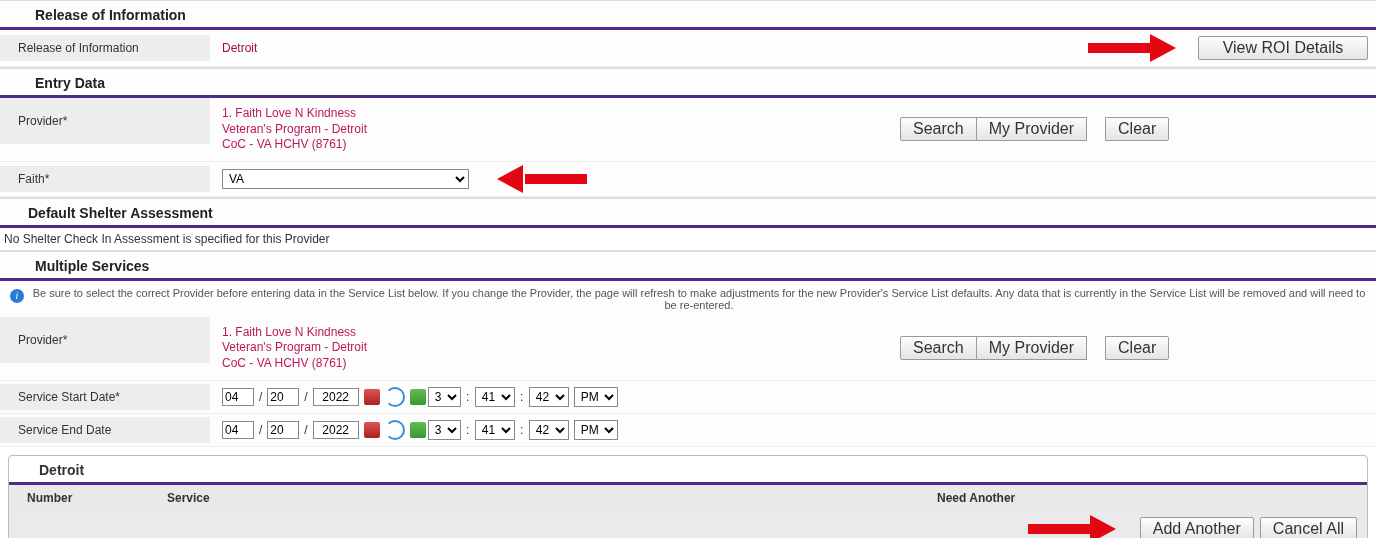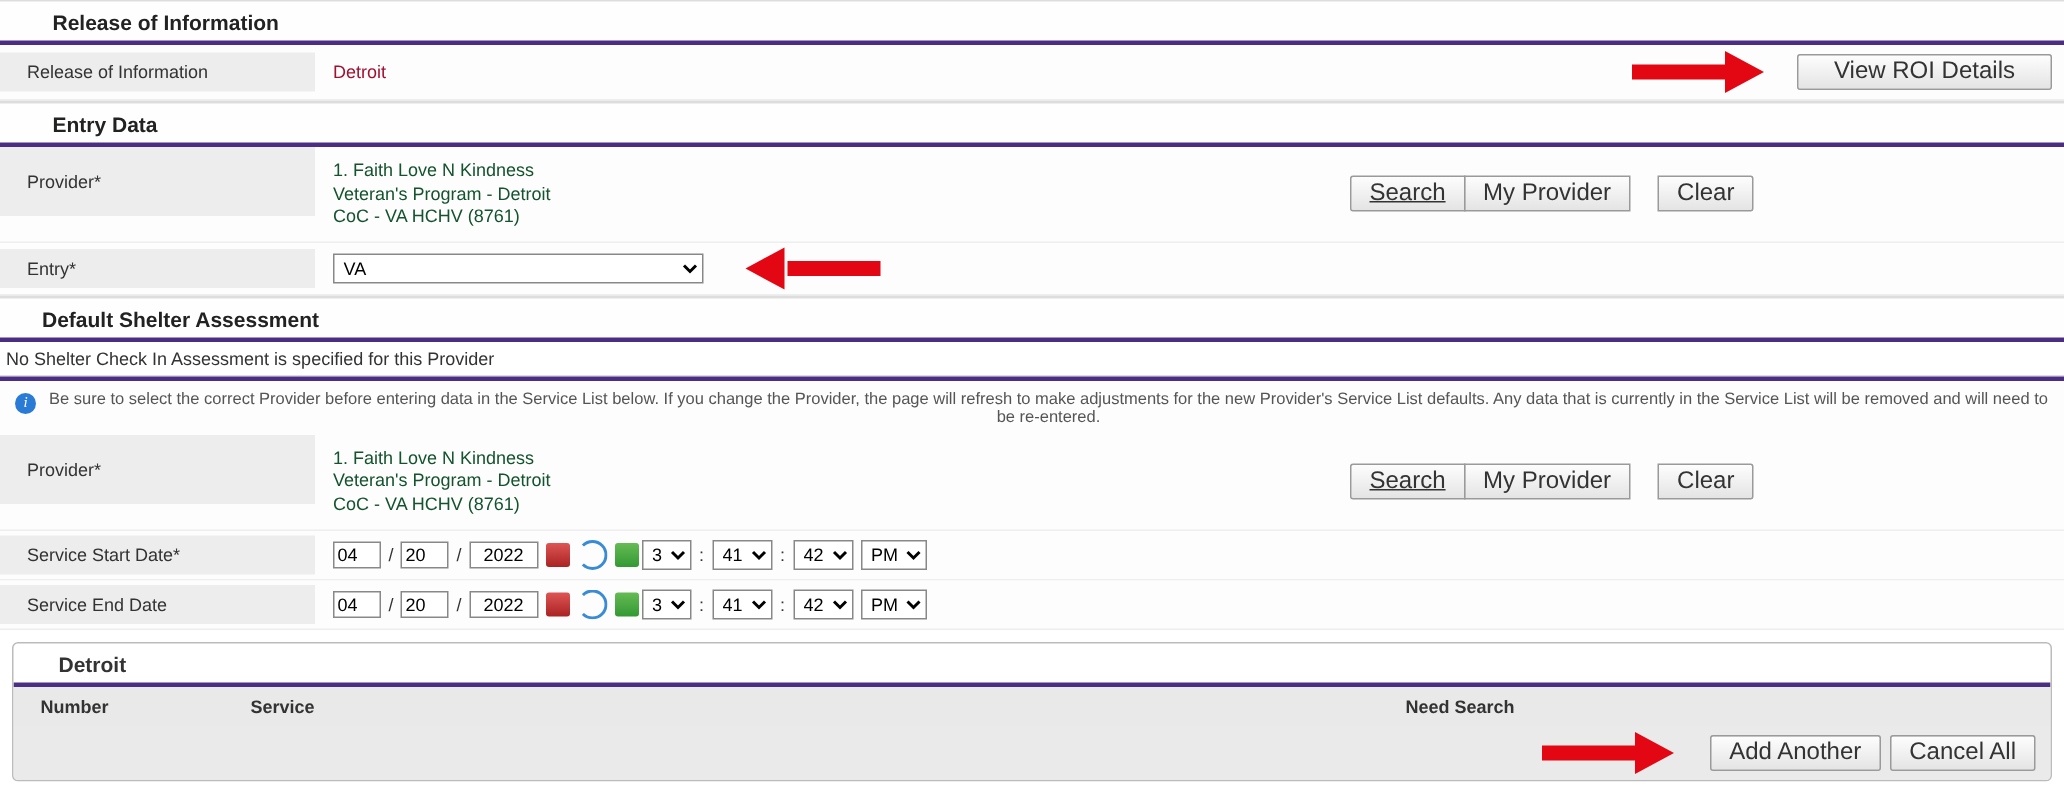--- a/index.html
+++ b/index.html
@@ -12,24 +12,24 @@
 .btn{background:linear-gradient(#fdfdfd,#e4e4e4);border:1px solid #9a9a9a;border-radius:2px;padding:2px 12px;font-family:inherit;font-size:16px;color:#333;cursor:pointer;min-width:60px;}
 .btn.wide{min-width:170px;}
 select,input[type=text]{font-family:inherit;font-size:12px;border:1px solid #888;background:#fff;padding:1px 2px;}
 .type-select{width:247px;}
 .date-part{width:26px;text-align:left;}
 .date-year{width:40px;text-align:center;}
 .date-sep{margin:0 3px;}
 .icn{display:inline-block;width:16px;height:16px;vertical-align:middle;margin-left:3px;border-radius:2px;}
 .info-row{display:flex;align-items:flex-start;padding:6px 10px;background:#fdfdfd;color:#555;font-size:11px;}
 .info-icon{width:14px;height:14px;border-radius:50%;background:#2a7bd6;color:#fff;font-size:10px;line-height:14px;text-align:center;flex-shrink:0;margin-right:8px;margin-top:2px;font-family:Georgia,serif;font-style:italic;}
-.prov-lines{font-size:12px;color:#14532d;line-height:1.3;}
+.prov-lines{font-size:12px;color:#be185d;line-height:1.3;}
 .btn-group{display:flex;gap:0;}
 .btn-group .btn{border-radius:0;margin-left:-1px;}
-.btn-group .btn:first-child{border-top-left-radius:2px;border-bottom-left-radius:2px;margin-left:0;text-decoration:underline;}
+.btn-group .btn:first-child{border-top-left-radius:2px;border-bottom-left-radius:2px;margin-left:0;}
 .btn-group .btn:last-child{border-top-right-radius:2px;border-bottom-right-radius:2px;margin-left:18px;}
 .arrow{position:relative;width:90px;height:22px;}
 .arrow .shaft{position:absolute;top:6px;left:0;width:62px;height:10px;background:#e30613;}
 .arrow .head{position:absolute;top:-3px;left:62px;width:0;height:0;border-top:14px solid transparent;border-bottom:14px solid transparent;border-left:26px solid #e30613;}
 .arrow.left .shaft{left:28px;}
 .arrow.left .head{left:0;border-left:none;border-right:26px solid #e30613;}
 .shelter-note{padding:4px 4px;font-size:12px;color:#333;background:#fff;}
 .svc-box{border:1px solid #bbb;border-radius:4px;margin:8px 8px 0 8px;overflow:hidden;}
 .svc-title{font-weight:bold;font-size:14px;padding:6px 0 4px 30px;}
 .svc-header{display:flex;background:#e9e9e9;font-weight:bold;font-size:12px;padding:6px 10px 6px 18px;}
@@ -74,39 +74,40 @@
       <div>CoC - VA HCHV (8761)</div>
     </div>
     <div class="btn-group provider-buttons">
       <button class="btn">Search</button>
       <button class="btn">My Provider</button>
       <button class="btn">Clear</button>
     </div>
   </div>
 </div>
 <div class="row">
-  <div class="label-cell">Entry*</div>
+  <div class="label-cell">Faith*</div>
   <div class="value-cell">
     <select class="type-select">
       <option>VA</option>
     </select>
     <div style="width:28px;"></div>
     <div class="arrow left">
           <div class="shaft"></div>
           <div class="head"></div>
         </div>
   </div>
 </div>
 <div class="thin-border"></div>
 
 <div class="section-title" style="padding-left:28px;">Default Shelter Assessment</div>
 <div class="purple-bar"></div>
 <div class="shelter-note">No Shelter Check In Assessment is specified for this Provider</div>
 <div class="thin-border"></div>
 
+<div class="section-title">Multiple Services</div>
 <div class="purple-bar"></div>
 <div class="info-row">
   <div class="info-icon">i</div>
   <div style="flex:1;text-align:center;">Be sure to select the correct Provider before entering data in the Service List below. If you change the Provider, the page will refresh to make adjustments for the new Provider's Service List defaults. Any data that is currently in the Service List will be removed and will need to be re-entered.</div>
 </div>
 
 <div class="row" style="align-items:flex-start;">
   <div class="label-cell" style="padding-top:16px;padding-bottom:16px;">Provider*</div>
   <div class="value-cell" style="padding-top:8px;padding-bottom:8px;">
     <div class="prov-lines">
@@ -161,21 +162,21 @@
     <select style="margin-left:3px;"><option>PM</option></select>
   </div>
 </div>
 
 <div class="svc-box">
   <div class="svc-title">Detroit</div>
   <div class="purple-bar"></div>
   <div class="svc-header">
     <div class="col-num">Number</div>
     <div class="col-svc">Service</div>
-    <div class="col-need">Need Search</div>
+    <div class="col-need">Need Another</div>
   </div>
   <div class="svc-footer">
     <div class="arrow" style="margin-right:16px;">
           <div class="shaft"></div>
           <div class="head"></div>
         </div>
     <button class="btn" style="min-width:110px;">Add Another</button>
     <button class="btn" style="min-width:90px;">Cancel All</button>
   </div>
 </div>

